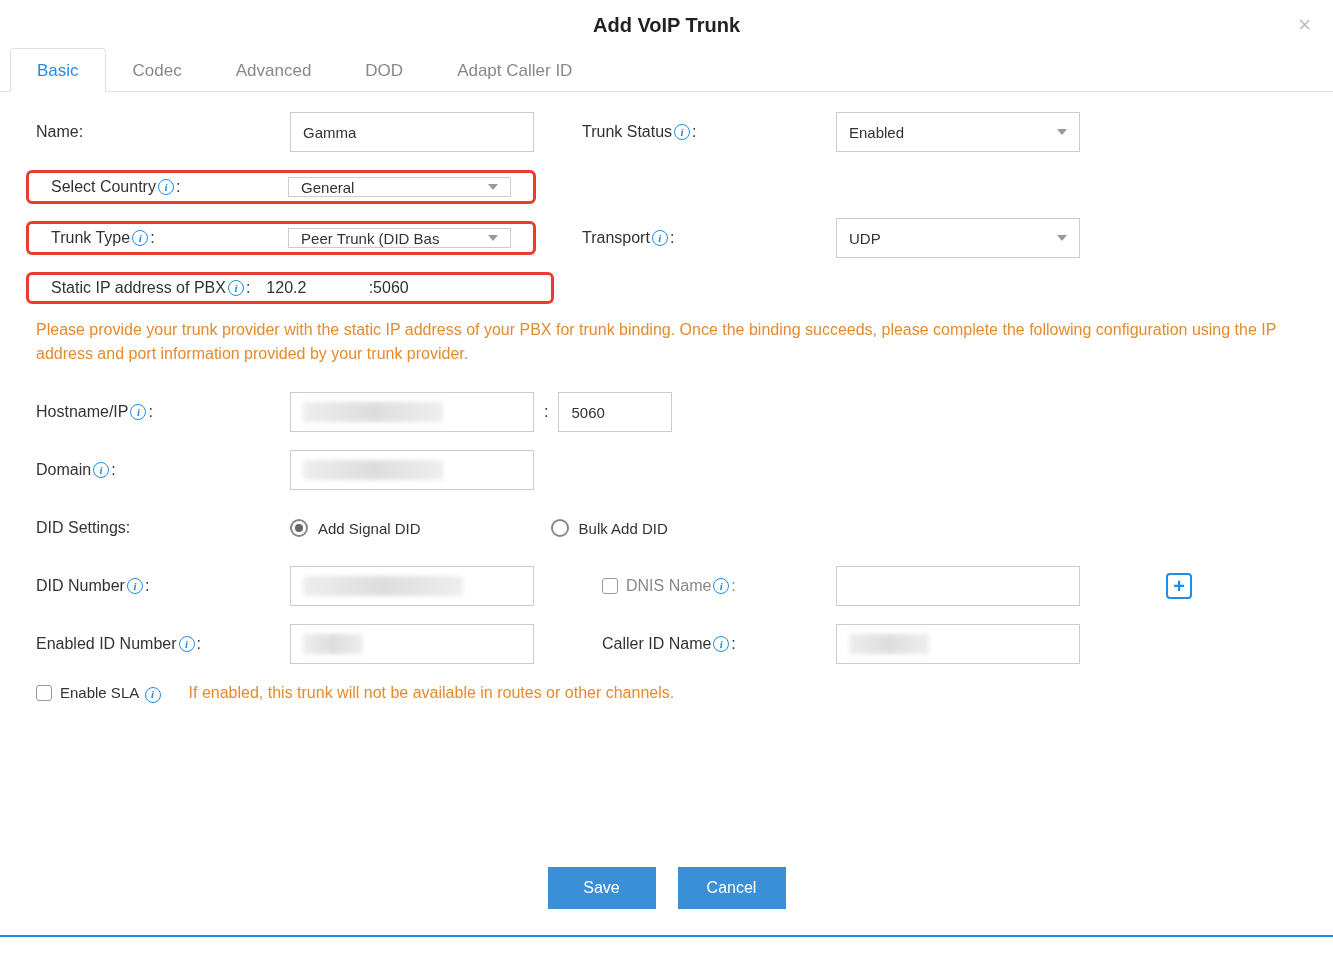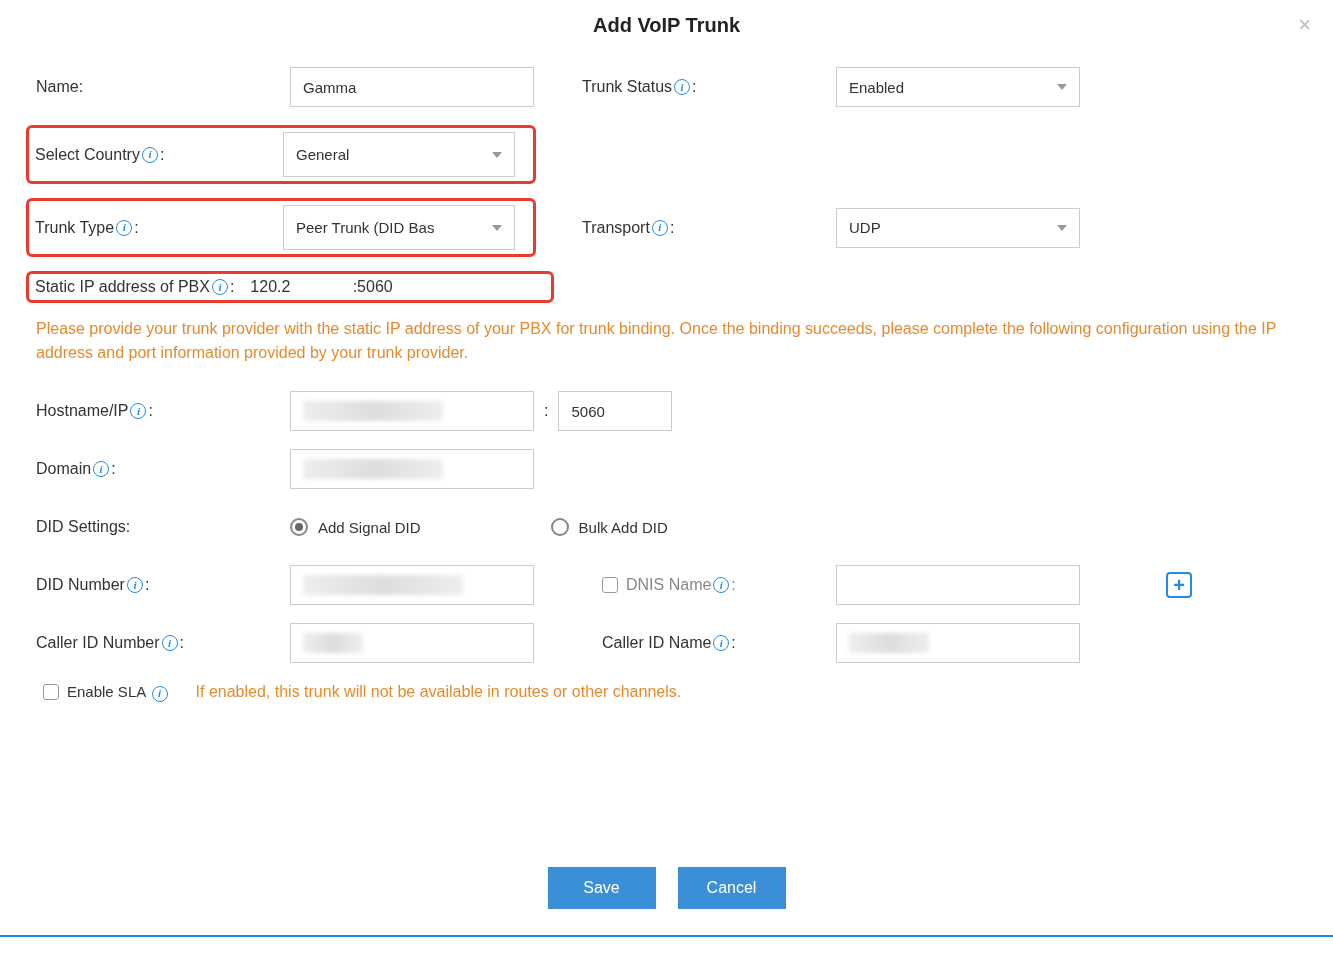--- a/index.html
+++ b/index.html
@@ -128,33 +128,33 @@
       font-weight: bold;
       margin-left: 2px;
       margin-right: 2px;
       font-family: Georgia, serif;
       font-style: italic;
       line-height: 1;
     }
     .highlight-box {
       border: 3px solid #e73c2f;
       border-radius: 6px;
-      padding: 4px 6px;
+      padding: 4px 22px;
       margin-left: -10px;
       margin-bottom: 14px;
       display: flex;
       align-items: center;
     }
     .highlight-box .label {
       width: 248px;
     }
     .highlight-box .select-box,
     .highlight-box .input-text {
       width: 232px;
-      height: 45px;
+      height: 20px;
     }
     .highlight-box.narrow {
       width: 478px;
     }
     .highlight-box.narrow .ip-val {
       font-size: 16px;
       margin-left: 16px;
     }
     .notice {
       color: #e58a2d;
@@ -228,21 +228,20 @@
       font-size: 20px;
       font-weight: bold;
       cursor: pointer;
       margin-left: 40px;
       line-height: 1;
     }
     .sla-row {
       display: flex;
       align-items: center;
       margin-top: 20px;
-      margin-left: 7px;
     }
     .sla-hint {
       color: #e58a2d;
       font-size: 16px;
       margin-left: 26px;
     }
     .footer {
       position: absolute;
       bottom: 28px;
       left: 0;
@@ -274,20 +273,27 @@
       border-radius: 2px;
     }
   </style>
 </head>
 <body>
 
 <div class="dialog">
   <div class="dialog-title">Add VoIP Trunk</div>
   <div class="close-x">×</div>
 
+  <div class="tabs">
+    <div class="tab active">Basic</div>
+    <div class="tab">Codec</div>
+    <div class="tab">Advanced</div>
+    <div class="tab">DOD</div>
+    <div class="tab">Adapt Caller ID</div>
+  </div>
 
   <div class="form-area">
 
     <div class="row">
       <div class="col-left">
         <div class="label">Name:</div>
         <input class="input-text" value="Gamma" style="">
       </div>
       <div class="col-right">
         <div class="label">
@@ -411,21 +417,21 @@
             <span>:</span>
         </div>
         <input class="input-text" style="">
       </div>
       <div class="plus-btn">+</div>
     </div>
 
     <div class="row">
       <div class="col-left">
         <div class="label">
-          <span>Caller ID Number</span>
+          <span>Enabled ID Number</span>
           <span class="info-icon">i</span>
             <span>:</span>
         </div>
         <div class="input-text" style="display:flex;align-items:center;">
           <span class="redacted-block" style="width:60px;"></span>
         </div>
       </div>
       <div class="col-right" style="margin-left:20px;">
         <div class="label" style="width:234px;">
           <span>Caller ID Name</span>

